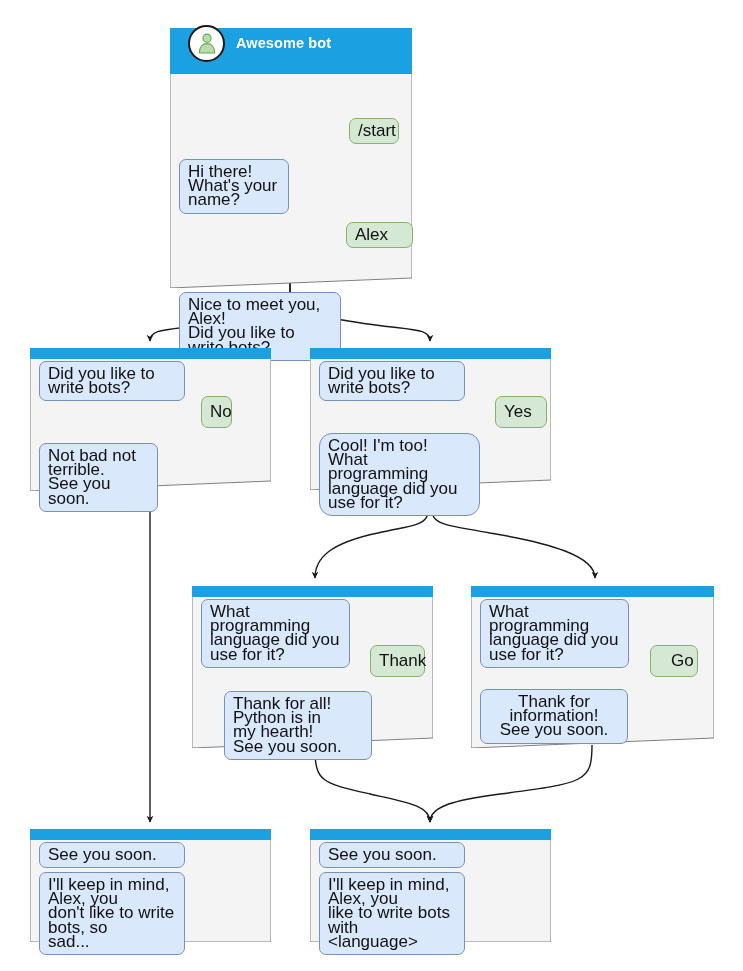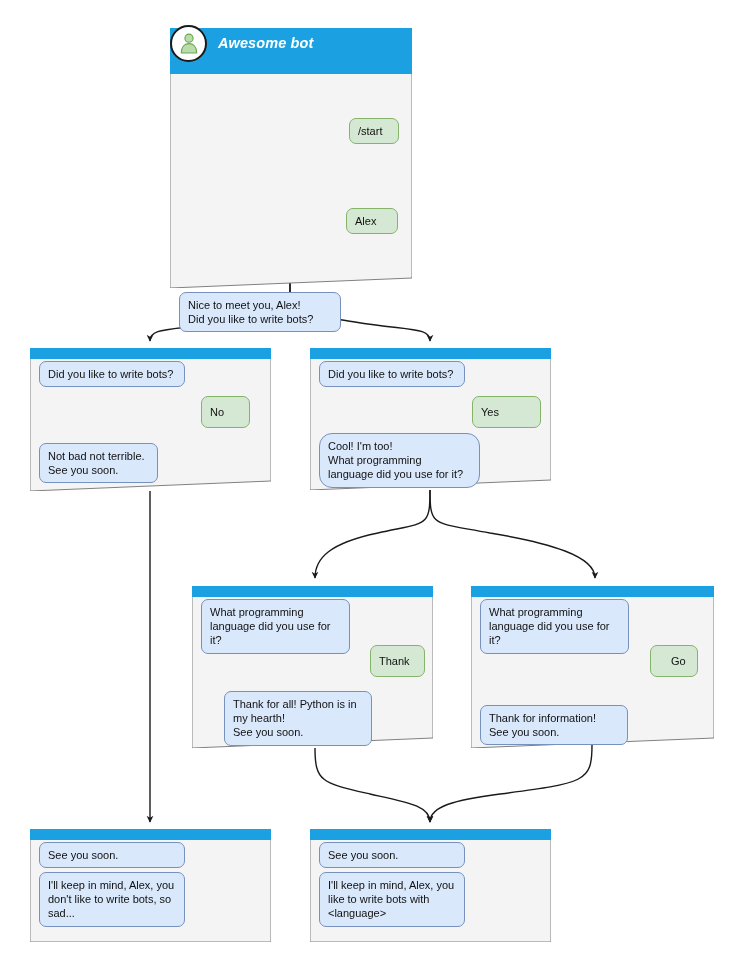--- a/index.html
+++ b/index.html
@@ -58,22 +58,21 @@
     left: 0;
     top: 0;
     right: 0;
     height: 11px;
     display: flex;
     align-items: center;
   }
 
   .card-header.with-title {
     height: 30px;
-    padding-left: 0;
-    font-style: italic;
+    padding-left: 18px;
   }
 
   .bot-title {
     color: #ffffff;
     font-size: 14.5px;
     font-weight: bold;
     margin-left: 11px;
     letter-spacing: 0.1px;
     white-space: nowrap;
   }
@@ -100,21 +99,21 @@
     bottom: 0;
   }
   .msg-area.tall-head { top: 46px; }
 
   .bubble {
     position: absolute;
     box-sizing: border-box;
     border-radius: 7px;
     border-width: 1px;
     border-style: solid;
-    font-size: 11px;
+    font-size: 17px;
     line-height: 14.2px;
     color: #111111;
     padding: 5px 8px 5px 8px;
     white-space: pre-line;
   }
 
   .bubble.bot {
     background: #dae8fc;
     border-color: #7691bd;
     left: 9px;
@@ -174,53 +173,55 @@
         <div class="avatar">
           <svg width="24" height="24" viewBox="0 0 24 24">
             <circle cx="12" cy="7.2" r="4.1" fill="#b8dcab" stroke="#6aa84f" stroke-width="1.1"></circle>
             <path d="M 4.3 22 C 4.3 15.4 8 12.6 12 12.6 C 16 12.6 19.7 15.4 19.7 22 Z" fill="#b8dcab" stroke="#6aa84f" stroke-width="1.1"></path>
           </svg>
         </div>
         <span class="bot-title">Awesome bot</span>
       </div>
       <div class="msg-area tall-head">
         <div class="bubble user" style="left:179px; top:44px; width:50px;">/start</div>
-        <div class="bubble user" style="left:176px; top:134px; width:52px;">Alex</div>
+        <div class="bubble bot" style="top:85px; width:110px;">Hi there!
+What's your name?</div>
+        <div class="bubble user" style="left:176px; top:148px; width:67px;">Alex</div>
         <div class="bubble bot" style="top:174px; width:162px;margin-top:44px;">Nice to meet you, Alex!
 Did you like to write bots?</div>
       </div>
     </div>
   </div>
 
   <div class="chat-card" style="left:30px; top:348px; width:241px; height:143px;">
     <svg class="card-shape" viewBox="0 0 241 143" preserveAspectRatio="none">
       <polygon points="0,0 241,0 241,133 0,143" fill="#f4f4f4" stroke="#808080" stroke-width="1"></polygon>
       <rect x="0" y="0" width="241" height="11" fill="#1ba1e2"></rect>
     </svg>
     <div class="card-inner">
       <div class="card-header"></div>
       <div class="msg-area">
         <div class="bubble bot" style="top:2px; width:146px;">Did you like to write bots?</div>
-        <div class="bubble user" style="left:171px; top:37px; width:49px; height:32px; display:flex; align-items:center;">No</div>
+        <div class="bubble user" style="left:171px; top:37px; width:31px; height:32px; display:flex; align-items:center;">No</div>
         <div class="bubble bot" style="top:84px; width:119px;">Not bad not terrible.
 See you soon.</div>
       </div>
     </div>
   </div>
 
   <div class="chat-card" style="left:310px; top:348px; width:241px; height:142px;">
     <svg class="card-shape" viewBox="0 0 241 142" preserveAspectRatio="none">
       <polygon points="0,0 241,0 241,132 0,142" fill="#f4f4f4" stroke="#808080" stroke-width="1"></polygon>
       <rect x="0" y="0" width="241" height="11" fill="#1ba1e2"></rect>
     </svg>
     <div class="card-inner">
       <div class="card-header"></div>
       <div class="msg-area">
         <div class="bubble bot" style="top:2px; width:146px;">Did you like to write bots?</div>
-        <div class="bubble user" style="left:162px; top:37px; width:69px; height:32px; display:flex; align-items:center;">Yes</div>
+        <div class="bubble user" style="left:185px; top:37px; width:52px; height:32px; display:flex; align-items:center;">Yes</div>
         <div class="bubble bot" style="top:74px; width:161px;border-radius:13px;">Cool! I'm too!
 What programming
 language did you use for it?</div>
       </div>
     </div>
   </div>
 
   <div class="chat-card" style="left:192px; top:586px; width:241px; height:162px;">
     <svg class="card-shape" viewBox="0 0 241 162" preserveAspectRatio="none">
       <polygon points="0,0 241,0 241,152 0,162" fill="#f4f4f4" stroke="#808080" stroke-width="1"></polygon>
@@ -243,21 +244,21 @@
     <svg class="card-shape" viewBox="0 0 243 162" preserveAspectRatio="none">
       <polygon points="0,0 243,0 243,152 0,162" fill="#f4f4f4" stroke="#808080" stroke-width="1"></polygon>
       <rect x="0" y="0" width="243" height="11" fill="#1ba1e2"></rect>
     </svg>
     <div class="card-inner">
       <div class="card-header"></div>
       <div class="msg-area">
         <div class="bubble bot" style="top:2px; width:149px;">What programming
 language did you use for it?</div>
         <div class="bubble user" style="left:179px; top:48px; width:48px; height:32px; display:flex; align-items:center;padding-left:20px;">Go</div>
-        <div class="bubble bot" style="top:108px; width:148px;">Thank for information!
+        <div class="bubble bot" style="top:92px; width:148px;text-align:center;">Thank for information!
 See you soon.</div>
       </div>
     </div>
   </div>
 
   <div class="chat-card" style="left:30px; top:829px; width:241px; height:113px;">
     <svg class="card-shape" viewBox="0 0 241 113" preserveAspectRatio="none">
       <polygon points="0,0 241,0 241,113 0,113" fill="#f4f4f4" stroke="#808080" stroke-width="1"></polygon>
       <rect x="0" y="0" width="241" height="11" fill="#1ba1e2"></rect>
     </svg>

